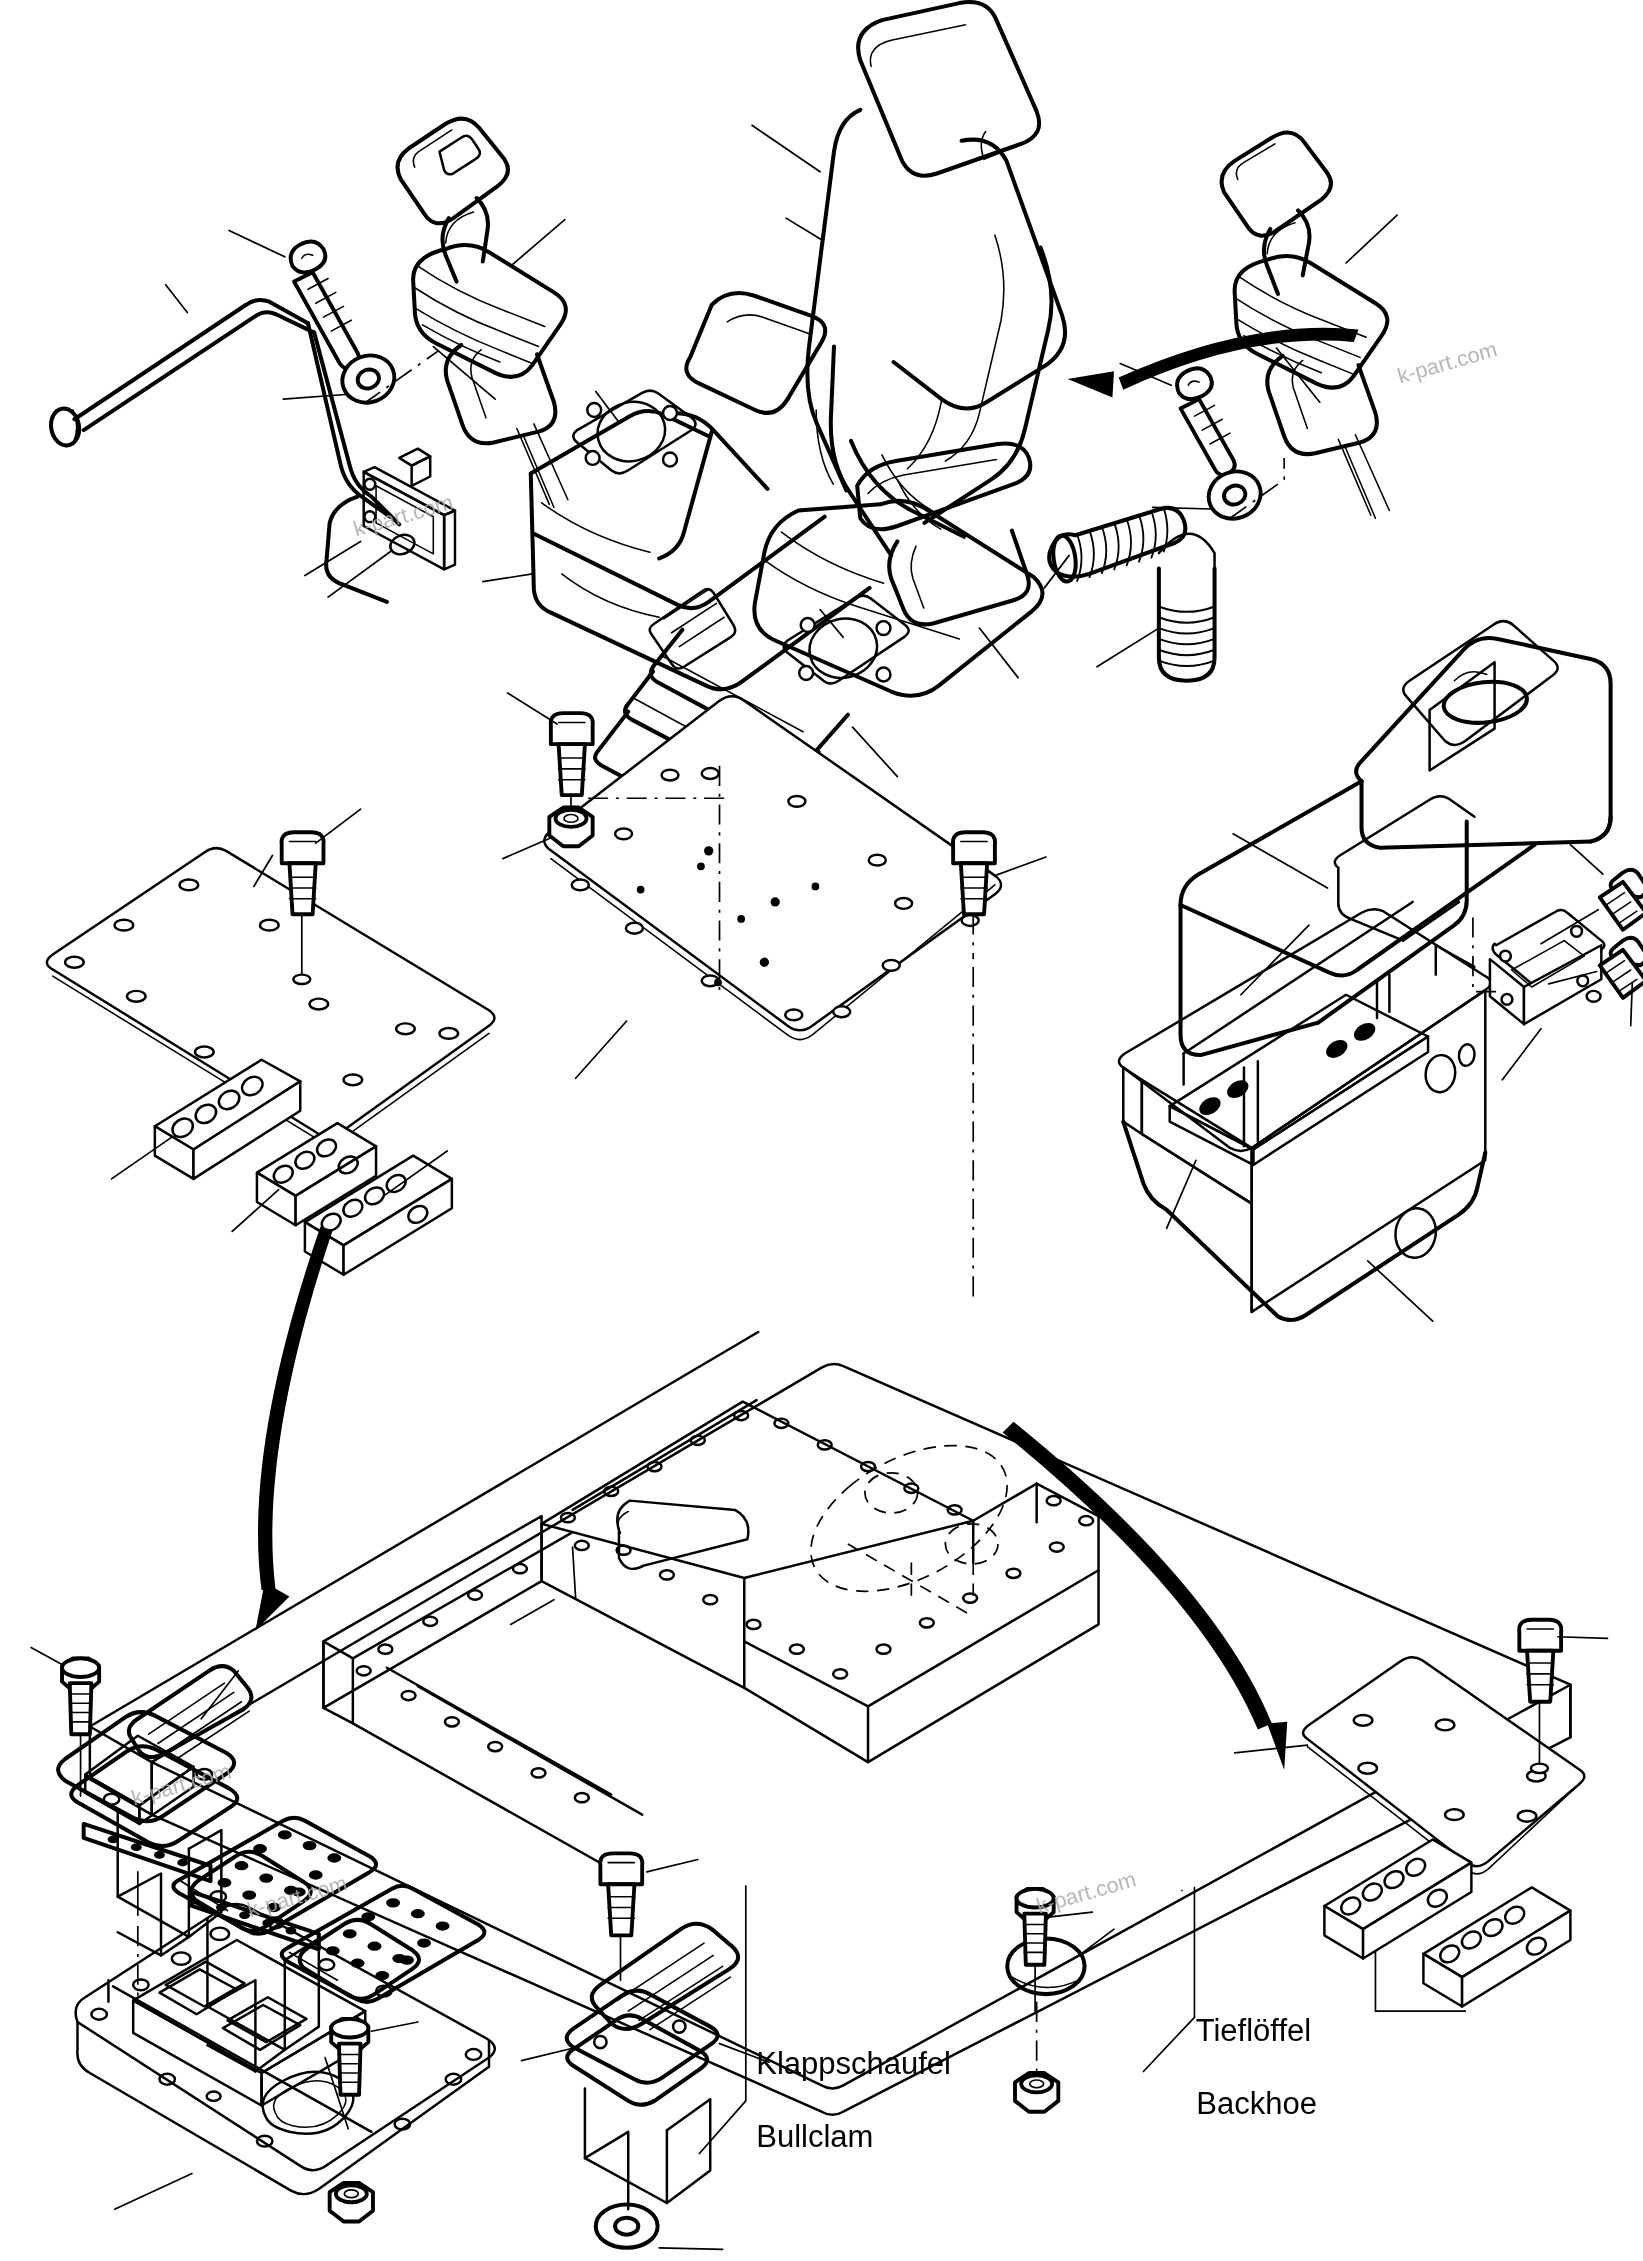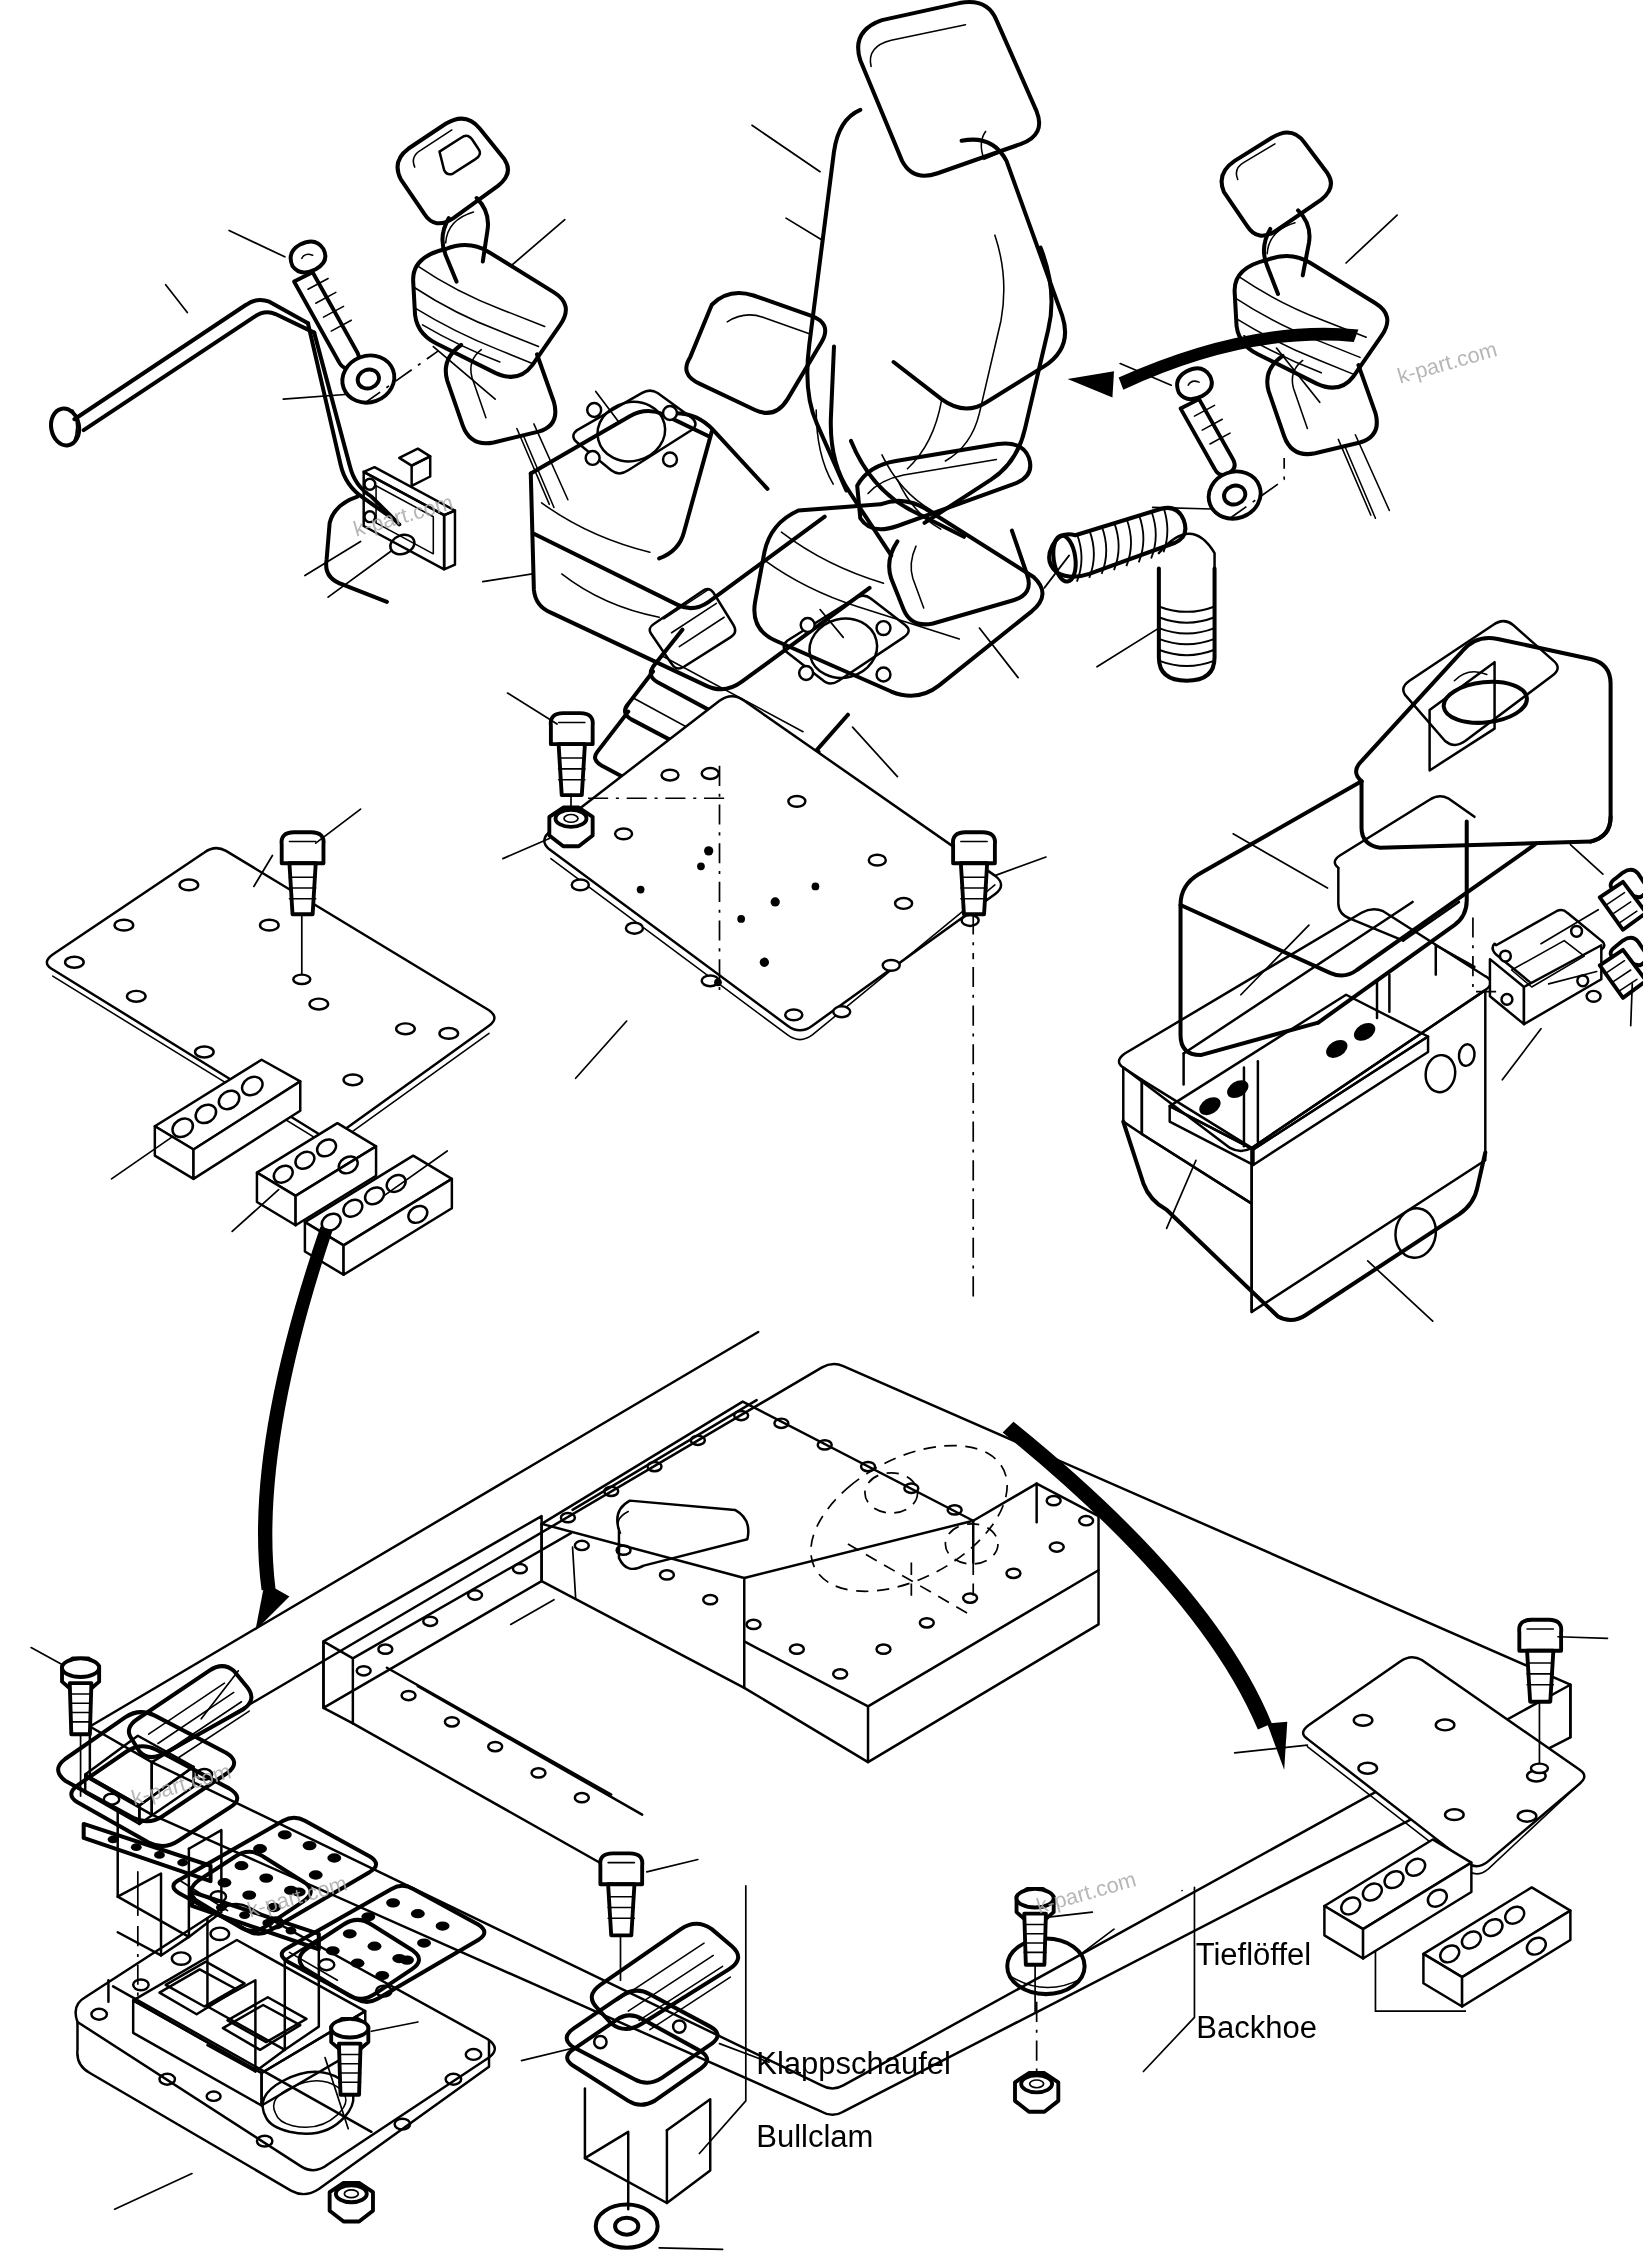--- a/index.html
+++ b/index.html
@@ -786,21 +786,21 @@
     <ellipse class="s" cx="1986" cy="2516" rx="13" ry="10" transform="rotate(-32 1986 2516)"></ellipse>
     <path class="l" d="M1894 2600 L1894 2600"></path>
   </g>
 </svg>
 
 <div class="lbl" style="left:739px;top:2010px;">
   <span>Klappschaufel</span><br>
   <span>Bullclam</span>
 </div>
 
-<div class="lbl" style="left:1179px;top:1901px;">
+<div class="lbl" style="left:1179px;top:1977px;">
   <span>Tieflöffel</span><br>
   <span>Backhoe</span>
 </div>
 
 <div class="wm" style="left:1396px;top:350px;transform:rotate(-16deg);">k-part.com</div>
 <div class="wm" style="left:352px;top:503px;transform:rotate(-16deg);">k-part.com</div>
 <div class="wm" style="left:1035px;top:1880px;transform:rotate(-16deg);">k-part.com</div>
 <div class="wm" style="left:246px;top:1884px;transform:rotate(-16deg);">k-part.com</div>
 <div class="wm" style="left:130px;top:1772px;transform:rotate(-16deg);">k-part.com</div>
 

